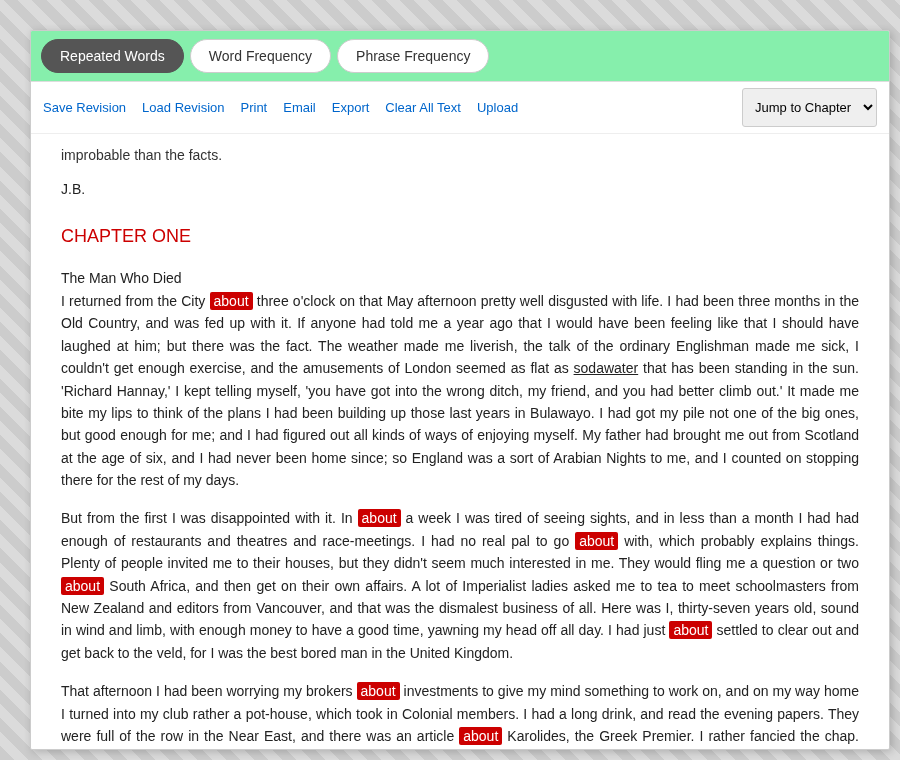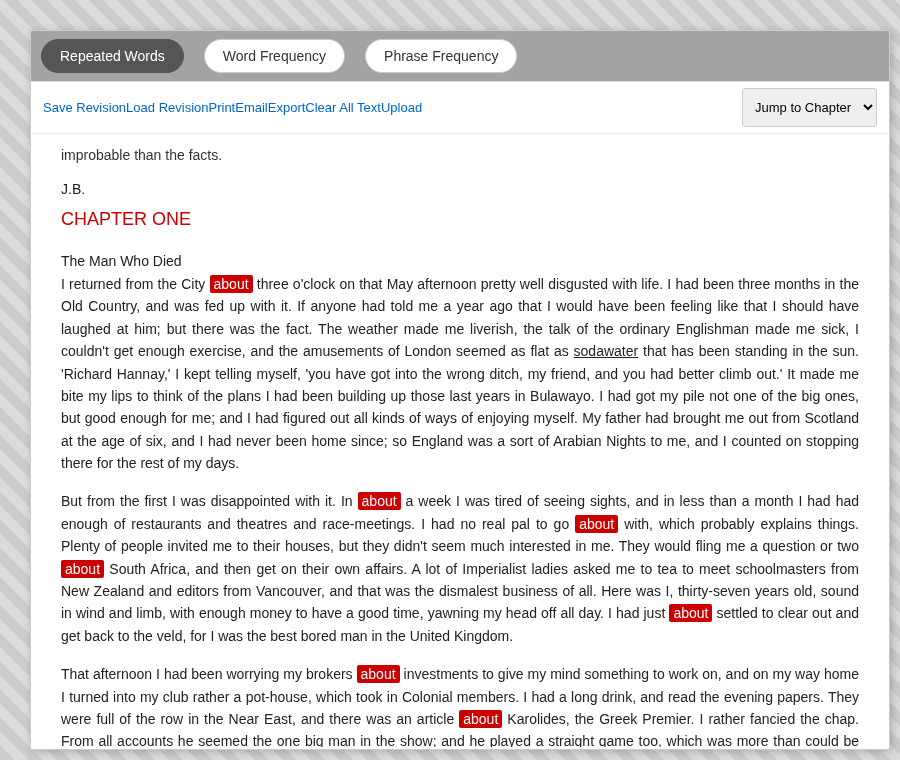--- a/index.html
+++ b/index.html
@@ -27,42 +27,43 @@
       background: white;
       border: 1px solid #ccc;
       box-shadow: 2px 2px 8px rgba(0,0,0,0.2);
       border-radius: 2px;
       overflow: hidden;
     }
     .tabs-bar {
       display: flex;
       align-items: center;
       padding: 8px 10px;
-      gap: 20px;
-      background: #a3a3a3;
+      gap: 6px;
+      background: #86efac;
       border-bottom: 1px solid #ddd;
     }
     .tab {
       padding: 8px 18px;
       border-radius: 20px;
       border: 1px solid #ccc;
       cursor: pointer;
       font-size: 14px;
       background: white;
       color: #333;
     }
     .tab.active {
       background: #555;
       color: white;
       border-color: #555;
     }
     .toolbar {
       display: flex;
       align-items: center;
       padding: 6px 12px;
+      gap: 16px;
       border-bottom: 1px solid #eee;
       background: white;
       font-size: 13px;
     }
     .toolbar a {
       color: #0066cc;
       text-decoration: none;
       cursor: pointer;
     }
     .jump-select {
@@ -76,21 +77,21 @@
     .content-area {
       padding: 10px 30px 20px 30px;
       overflow-y: auto;
       height: calc(100% - 105px);
       font-size: 14px;
       line-height: 1.6;
       color: #222;
     }
     .chapter-author {
       font-size: 14px;
-      margin-bottom: 4px;
+      margin-bottom: 21px;
     }
     .chapter-title {
       font-size: 18px;
       font-weight: normal;
       color: #cc0000;
       margin-bottom: 16px;
     }
     .section-title {
       font-size: 14px;
       margin-bottom: 1px;

